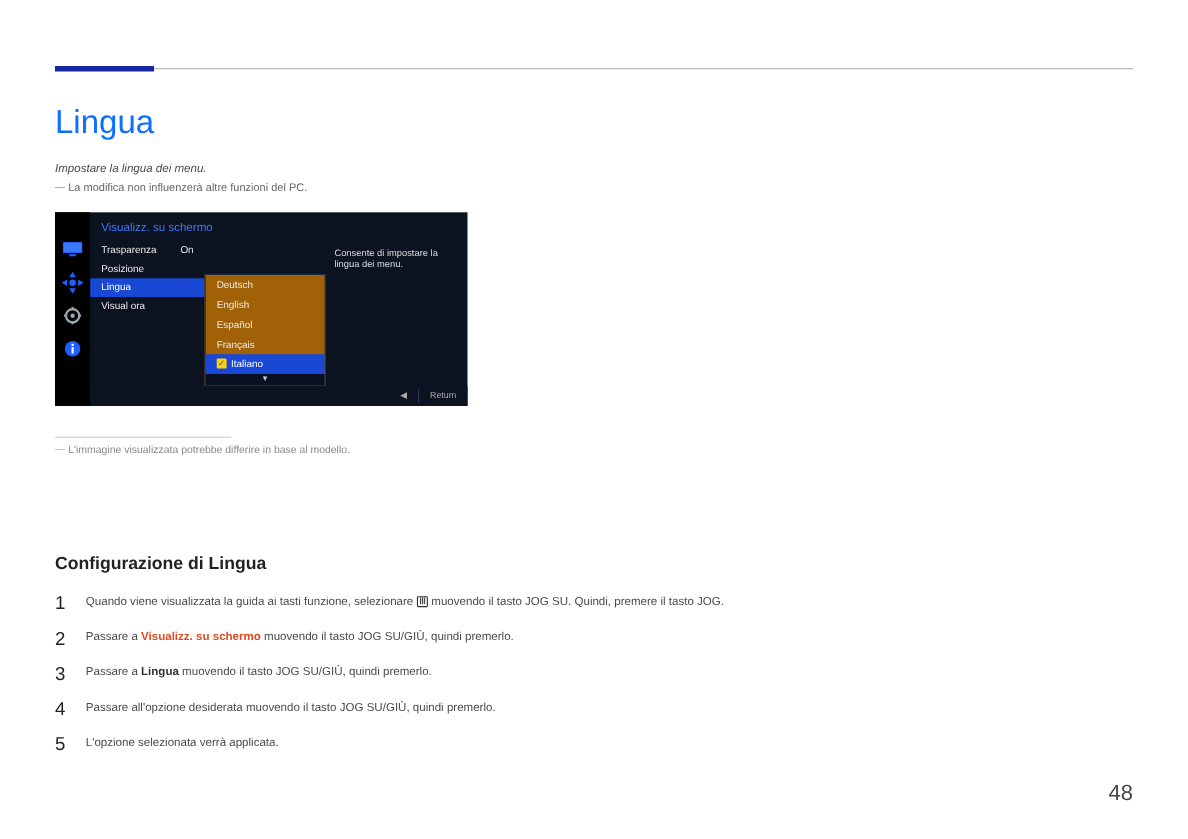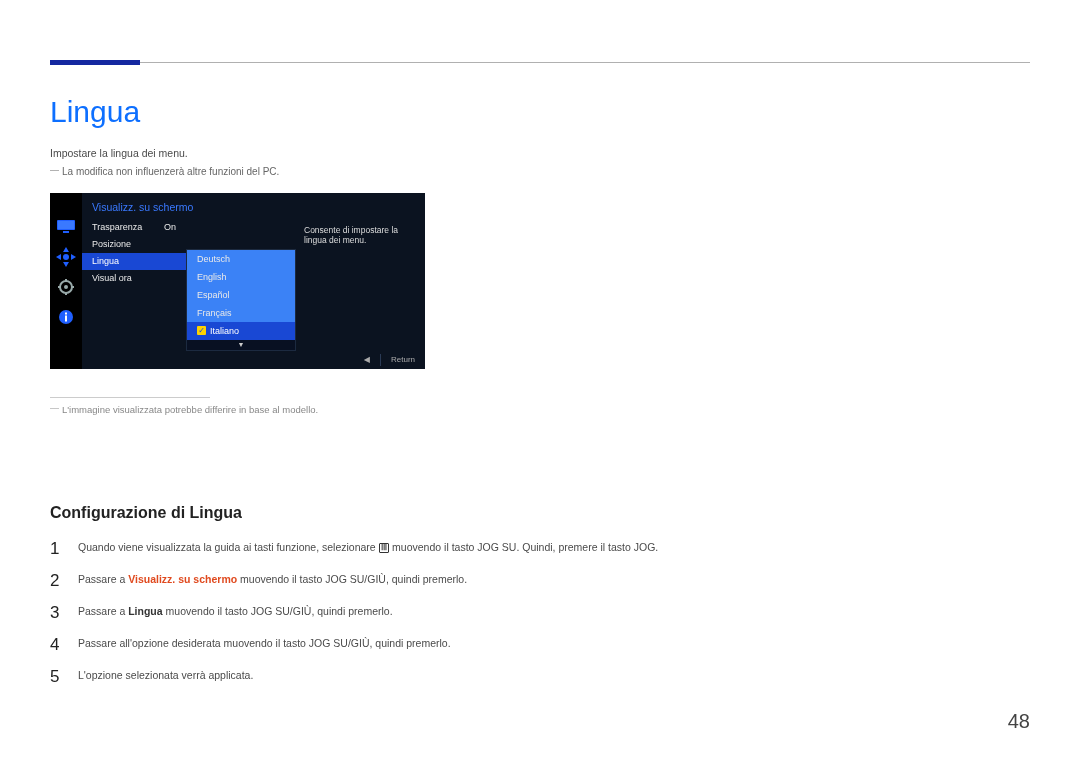--- a/index.html
+++ b/index.html
@@ -40,21 +40,21 @@
     font-weight: 400;
     font-size: 30px;
     margin-bottom: 18px;
   }
   h2.black {
     color: #222;
     font-weight: 700;
     font-size: 16px;
     margin-bottom: 18px;
   }
-  .intro { font-size: 10.5px; color: #4a4a4a; margin-bottom: 6px; }
+  .intro { font-size: 10.5px; color: #4a4a4a; margin-bottom: 6px; font-style: italic; }
   .dash-note {
     font-size: 10px;
     color: #666;
     margin: 4px 0;
     padding-left: 12px;
     position: relative;
     line-height: 1.35;
   }
   .dash-note::before {
     content: "―";
@@ -92,21 +92,21 @@
   .osd-body { display:flex; flex:1; }
   .osd-menu { width: 104px; padding: 0 0 10px 0; }
   .osd-row {
     display:flex; justify-content: space-between;
     padding: 3.5px 10px;
     font-size: 9px;
   }
   .osd-row.sel { background: #1948d4; color:#fff; }
   .osd-submenu {
     width: 110px;
-    background: #3b82f6;
+    background: #a16207;
     margin-top: 30px;
     border: 1px solid #1c2a40;
     align-self: flex-start;
   }
   .osd-subrow {
     padding: 4px 10px;
     font-size: 9px;
     display:flex; align-items:center; gap:4px;
   }
   .osd-subrow.sel { background: #1948d4; color:#fff; }

